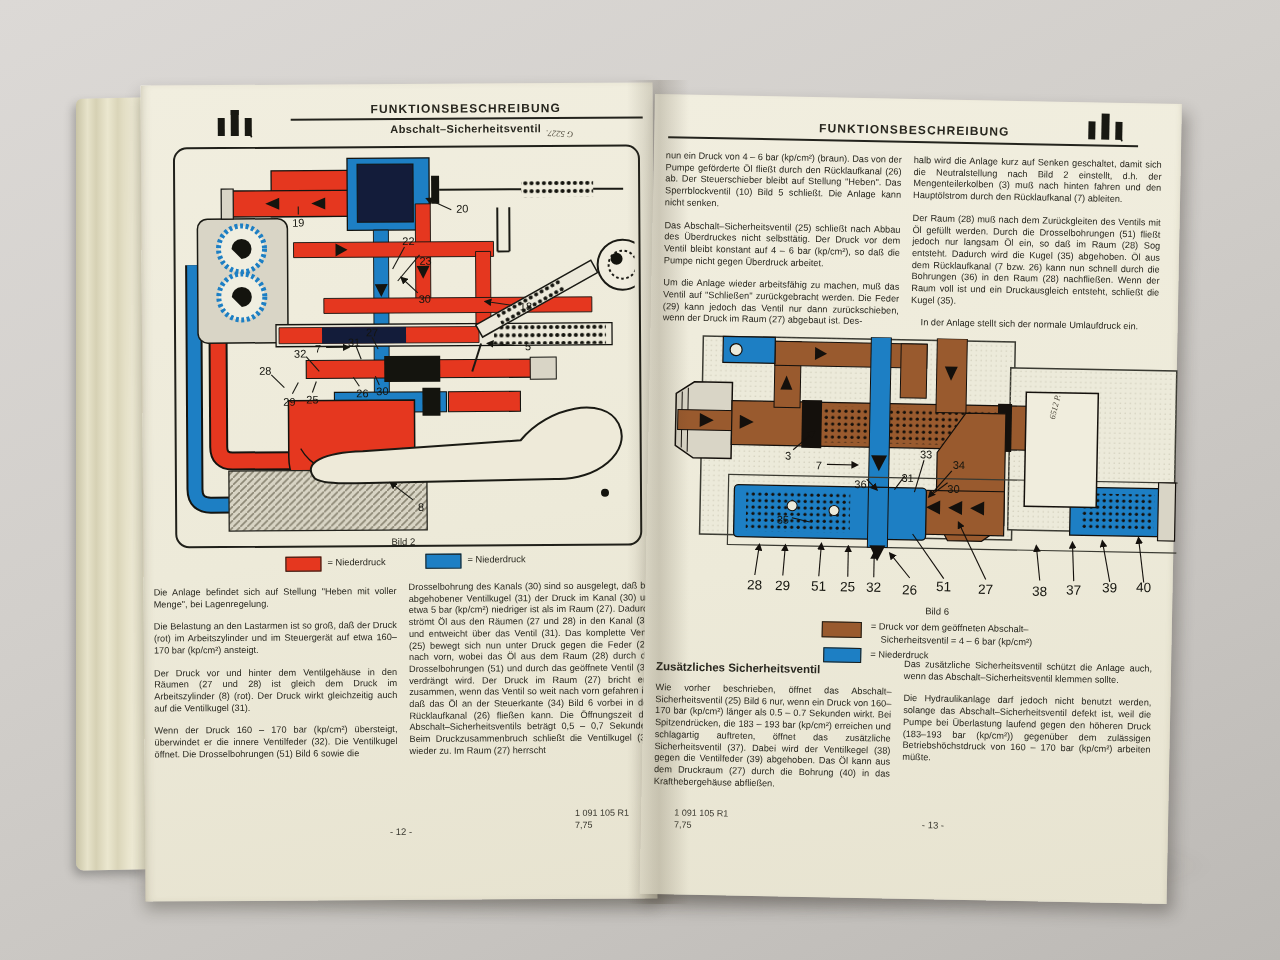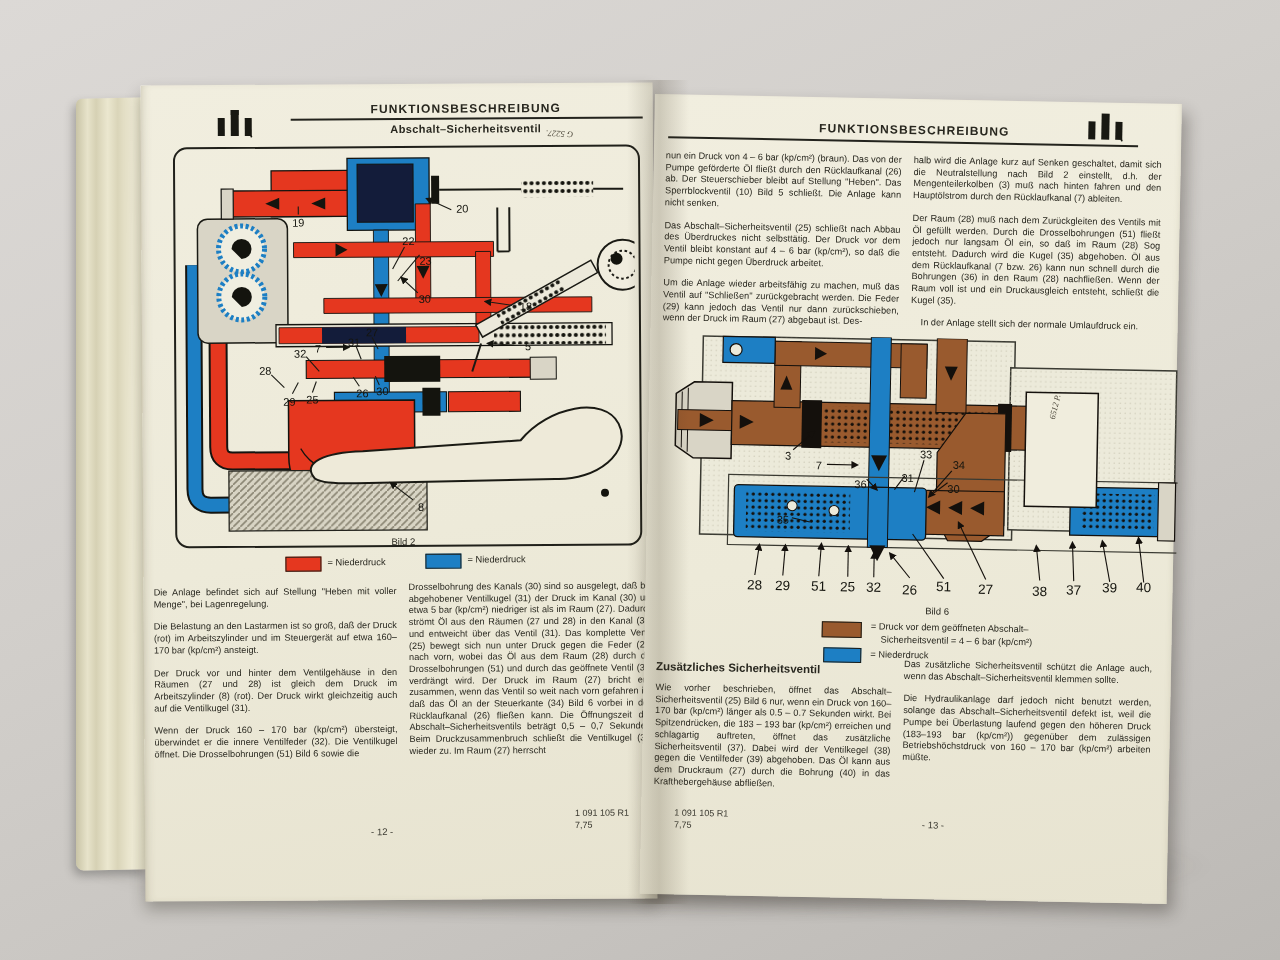--- a/index.html
+++ b/index.html
@@ -191,21 +191,21 @@
   <div class="abs body-col" style="left:10px;top:502px;width:243px;">
     <p>Die Anlage befindet sich auf Stellung "Heben mit voller Menge", bei Lagenregelung.</p>
     <p>Die Belastung an den Lastarmen ist so groß, daß der Druck (rot) im Arbeitszylinder und im Steuergerät auf etwa 160–170 bar (kp/cm²) ansteigt.</p>
     <p>Der Druck vor und hinter dem Ventilgehäuse in den Räumen (27 und 28) ist gleich dem Druck im Arbeitszylinder (8) (rot). Der Druck wirkt gleichzeitig auch auf die Ventilkugel (31).</p>
     <p>Wenn der Druck 160 – 170 bar (kp/cm²) übersteigt, überwindet er die innere Ventilfeder (32). Die Ventilkugel öffnet. Die Drosselbohrungen (51) Bild 6 sowie die</p>
   </div>
   <div class="abs body-col" style="left:265px;top:498px;width:244px;">
     <p>Drosselbohrung des Kanals (30) sind so ausgelegt, daß bei abgehobener Ventilkugel (31) der Druck im Kanal (30) um etwa 5 bar (kp/cm²) niedriger ist als im Raum (27). Dadurch strömt Öl aus den Räumen (27 und 28) in den Kanal (30) und entweicht über das Ventil (31). Das komplette Ventil (25) bewegt sich nun unter Druck gegen die Feder (29) nach vorn, wobei das Öl aus dem Raum (28) durch die Drosselbohrungen (51) und durch das geöffnete Ventil (31) verdrängt wird. Der Druck im Raum (27) bricht erst zusammen, wenn das Ventil so weit nach vorn gefahren ist, daß das Öl an der Steuerkante (34) Bild 6 vorbei in den Rücklaufkanal (26) fließen kann. Die Öffnungszeit des Abschalt–Sicherheitsventils beträgt 0,5 – 0,7 Sekunden. Beim Druckzusammenbruch schließt die Ventilkugel (31) wieder zu. Im Raum (27) herrscht</p>
   </div>
 
-  <div class="abs footer-num" style="left:226px;top:742px;width:60px;">- 12 -</div>
+  <div class="abs footer-num" style="left:226px;top:742px;width:60px;text-align:center;">- 12 -</div>
   <div class="abs docnum" style="left:430px;top:724px;">
     <div>1 091 105 R1</div>
     <div>7,75</div>
   </div>
 </div>
 
 <div class="abs page page-right">
 
   <div class="abs hdr" style="left:75px;top:24px;width:370px;">FUNKTIONSBESCHREIBUNG</div>
   <div class="abs rule" style="left:14px;top:42px;width:470px;"></div>

